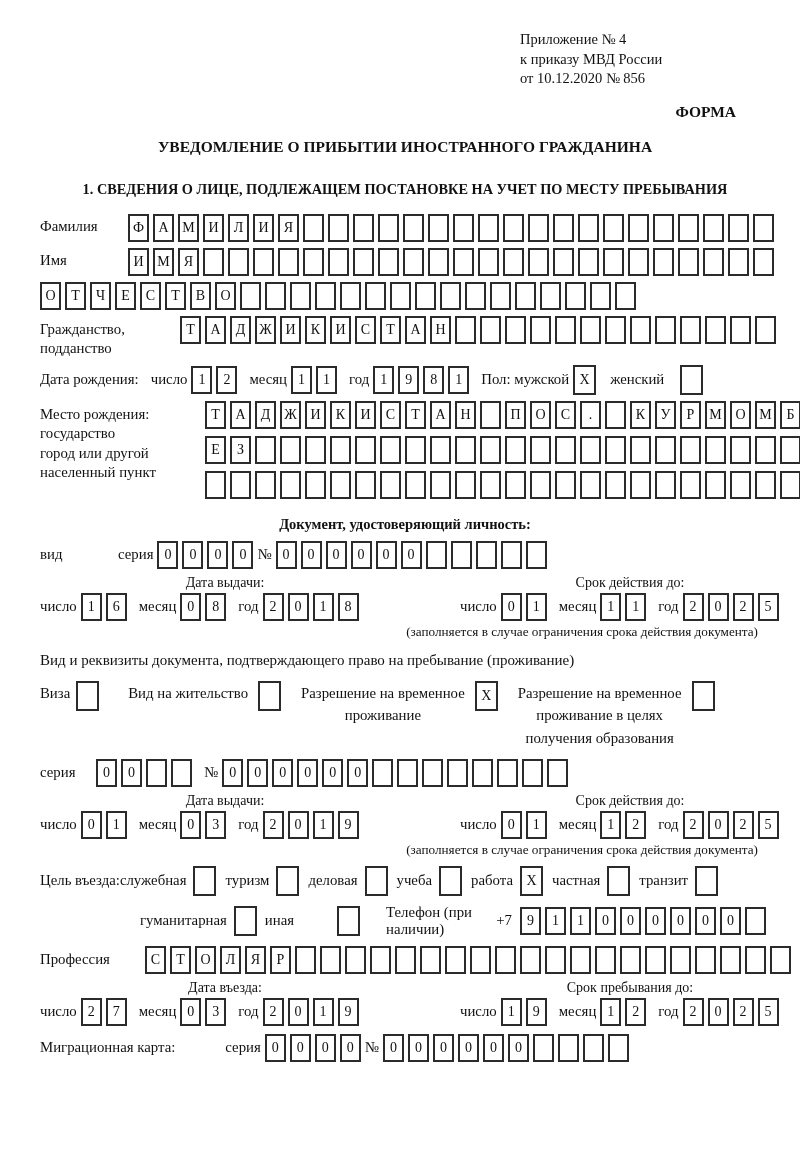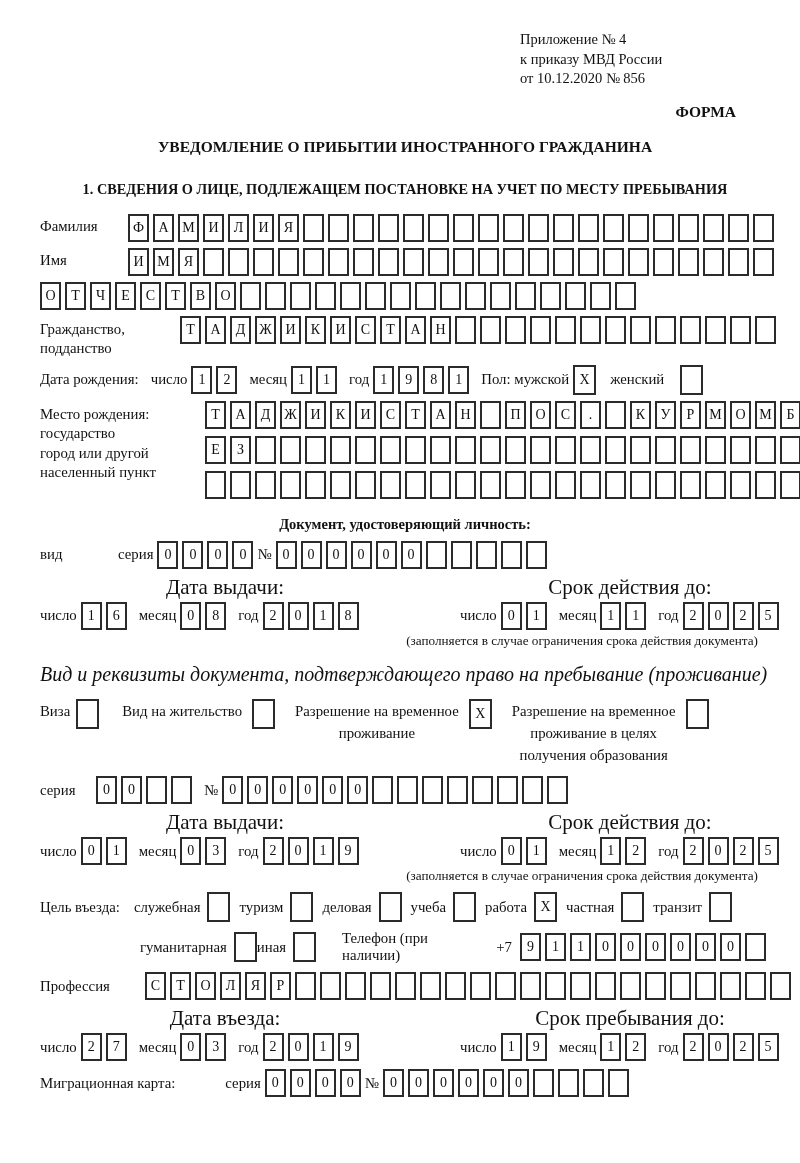--- a/index.html
+++ b/index.html
@@ -18,32 +18,32 @@
   .lbl{font-size:14.8px;padding-top:4px;flex:none;}
   .w88{width:88px;} .w105{width:105px;} .w140{width:140px;} .w165{width:165px;}
   .lbl-stack{display:flex;flex-direction:column;font-size:14.8px;line-height:1.32;padding-top:4px;flex:none;}
   
   .boxgrid{white-space:nowrap;display:inline-block;}
   .cell{display:inline-block;width:17px;height:24px;border:2px solid #2b2b2b;margin-right:4px;
         text-align:center;font-size:14px;line-height:24px;vertical-align:top;background:#fff;}
   .cb .cell{width:19px;height:26px;line-height:26px;margin-right:0;}
   .stack .boxgrid{display:block;margin-bottom:7px;}
   
-  .dates-head{display:flex;font-size:21px;margin-top:4px;}
+  .dates-head{display:flex;font-size:14px;margin-top:4px;}
   .dh-left{width:370px;text-align:center;flex:none;}
   .dh-right{margin-left:50px;width:340px;text-align:center;flex:none;}
   .dates-row{display:flex;margin-top:2px;}
   .dgroup{display:flex;align-items:center;flex:none;}
   .dgroup.left{width:370px;}
   .dgroup.right{margin-left:50px;}
   .dlbl{font-size:14.8px;margin-right:4px;}
   .dlbl.m{margin-left:8px;}
   .note-right{text-align:right;font-size:13.2px;margin:3px 12px 8px 0;}
   
-  .permit-intro{font-size:20px;line-height:1.7;margin-top:4px;font-style:italic;}
+  .permit-intro{font-size:15px;line-height:1.7;margin-top:4px;}
   .permits{display:flex;align-items:flex-start;margin-top:6px;margin-bottom:10px;font-size:14.8px;}
   .pitem{display:flex;align-items:flex-start;}
   .pitem .ptext{text-align:center;line-height:1.5;padding-top:3px;}
   .pitem .cb{margin-left:10px;margin-top:2px;}
   
   .purpose-row{display:flex;align-items:center;font-size:14.8px;margin-bottom:8px;flex-wrap:nowrap;}
   .popt{display:flex;align-items:center;margin-left:9px;}
   .popt .cb{margin-left:7px;}
   .indent100{margin-left:100px;}
   .phone-lbl{margin-left:26px;}
@@ -157,21 +157,21 @@
 
   <div class="permit-intro">
     <div>Вид и реквизиты документа, подтверждающего право на пребывание (проживание)</div>
   </div>
 
   <div class="permits">
     <div class="pitem">
       <span class="ptext">Виза</span>
       <span class="boxgrid cb" style="margin-left:6px;"><span class="cell"></span></span>
     </div>
-    <div class="pitem" style="margin-left:23px;">
+    <div class="pitem" style="margin-left:29px;">
       <span class="ptext">Вид на жительство</span>
       <span class="boxgrid cb"><span class="cell"></span></span>
     </div>
     <div class="pitem" style="margin-left:20px;">
       <span class="ptext">
         <div>Разрешение на временное</div>
         <div>проживание</div>
       </span>
       <span class="boxgrid cb"><span class="cell">X</span></span>
     </div>
@@ -211,21 +211,21 @@
       <span class="dlbl m">месяц</span>
       <span class="boxgrid"><span class="cell">1</span><span class="cell">2</span></span>
       <span class="dlbl m">год</span>
       <span class="boxgrid"><span class="cell">2</span><span class="cell">0</span><span class="cell">2</span><span class="cell">5</span></span>
     </div>
   </div>
   <div class="note-right">(заполняется в случае ограничения срока действия документа)</div>
 
   <div class="purpose-row">
     <span>Цель въезда:</span>
-    <span class="popt" style="margin-left:14px;">
+    <span class="popt" style="margin-left:0;">
         <span>служебная</span>
         <span class="boxgrid cb"><span class="cell"></span></span>
       </span>
     <span class="popt">
         <span>туризм</span>
         <span class="boxgrid cb"><span class="cell"></span></span>
       </span>
     <span class="popt">
         <span>деловая</span>
         <span class="boxgrid cb"><span class="cell"></span></span>
@@ -246,21 +246,21 @@
         <span>транзит</span>
         <span class="boxgrid cb"><span class="cell"></span></span>
       </span>
   </div>
 
   <div class="purpose-row">
     <span class="popt indent100" style="margin-left:100px;">
         <span>гуманитарная</span>
         <span class="boxgrid cb"><span class="cell"></span></span>
       </span>
-    <span class="popt" style="margin-left:0;">
+    <span class="popt" style="margin-left:8px;gap:36px;">
         <span>иная</span>
         <span class="boxgrid cb"><span class="cell"></span></span>
       </span>
     <span class="phone-lbl">Телефон (при наличии)</span>
     <span class="phone-pre">+7</span>
     <span class="boxgrid"><span class="cell">9</span><span class="cell">1</span><span class="cell">1</span><span class="cell">0</span><span class="cell">0</span><span class="cell">0</span><span class="cell">0</span><span class="cell">0</span><span class="cell">0</span><span class="cell"></span></span>
   </div>
 
   <div class="row" style="align-items:center;">
     <span class="lbl w105" style="padding-top:0;">Профессия</span>

